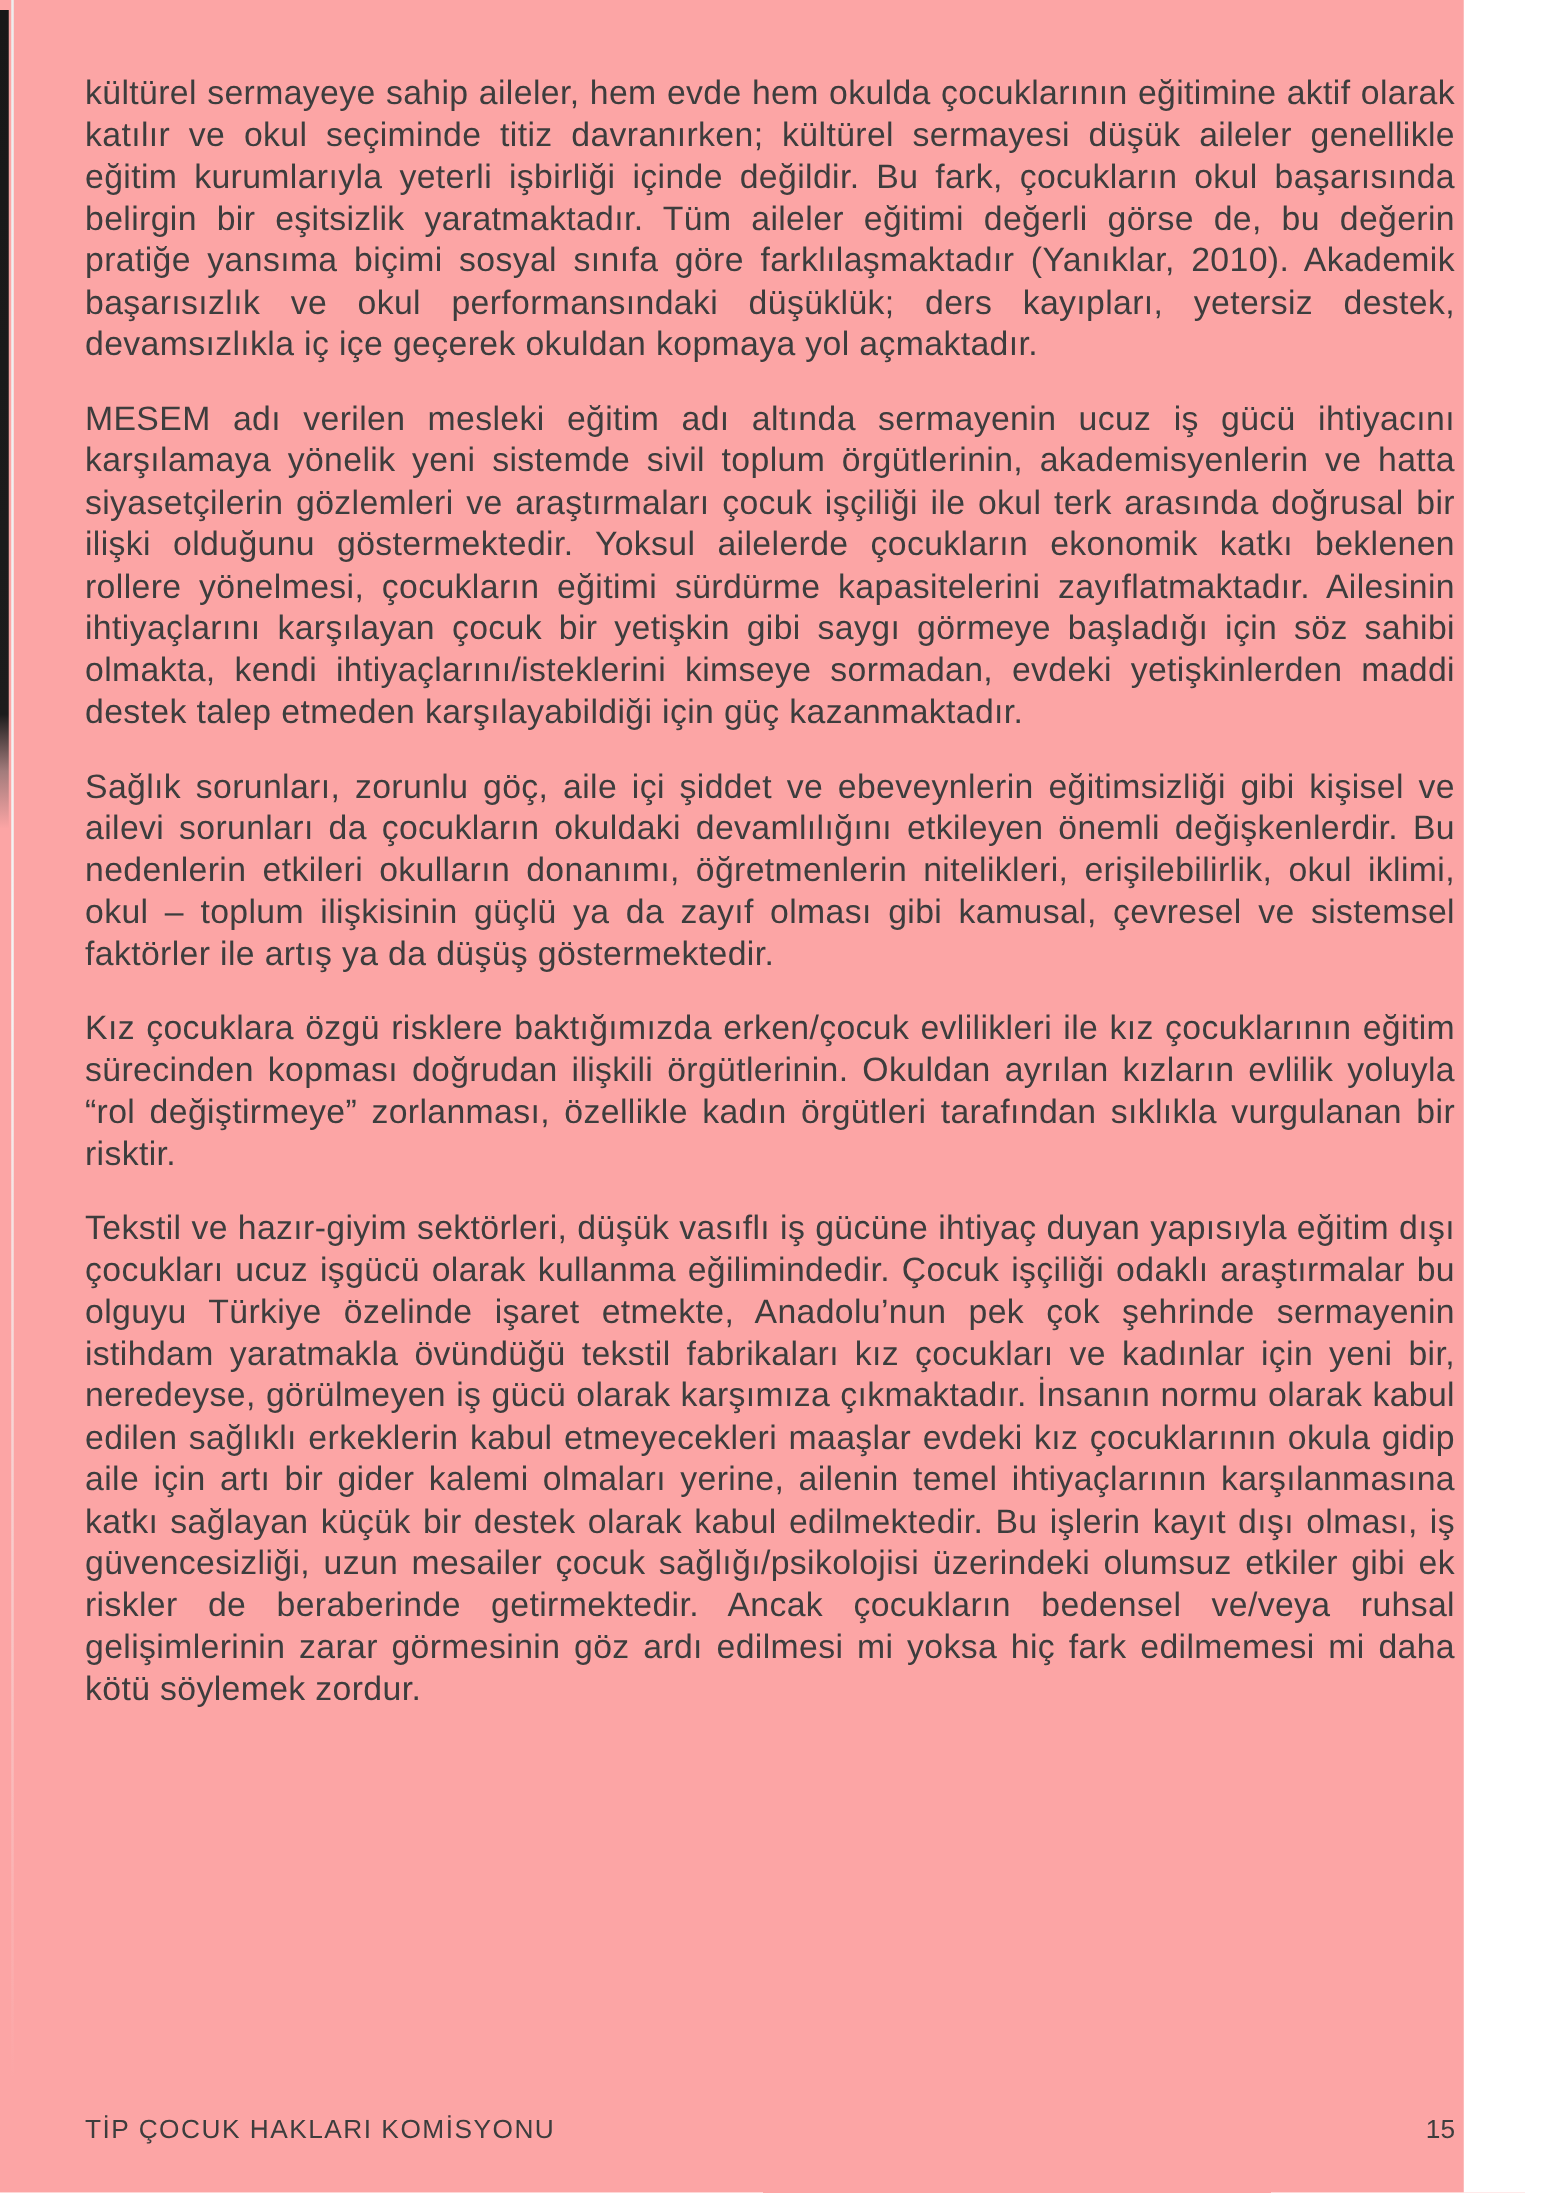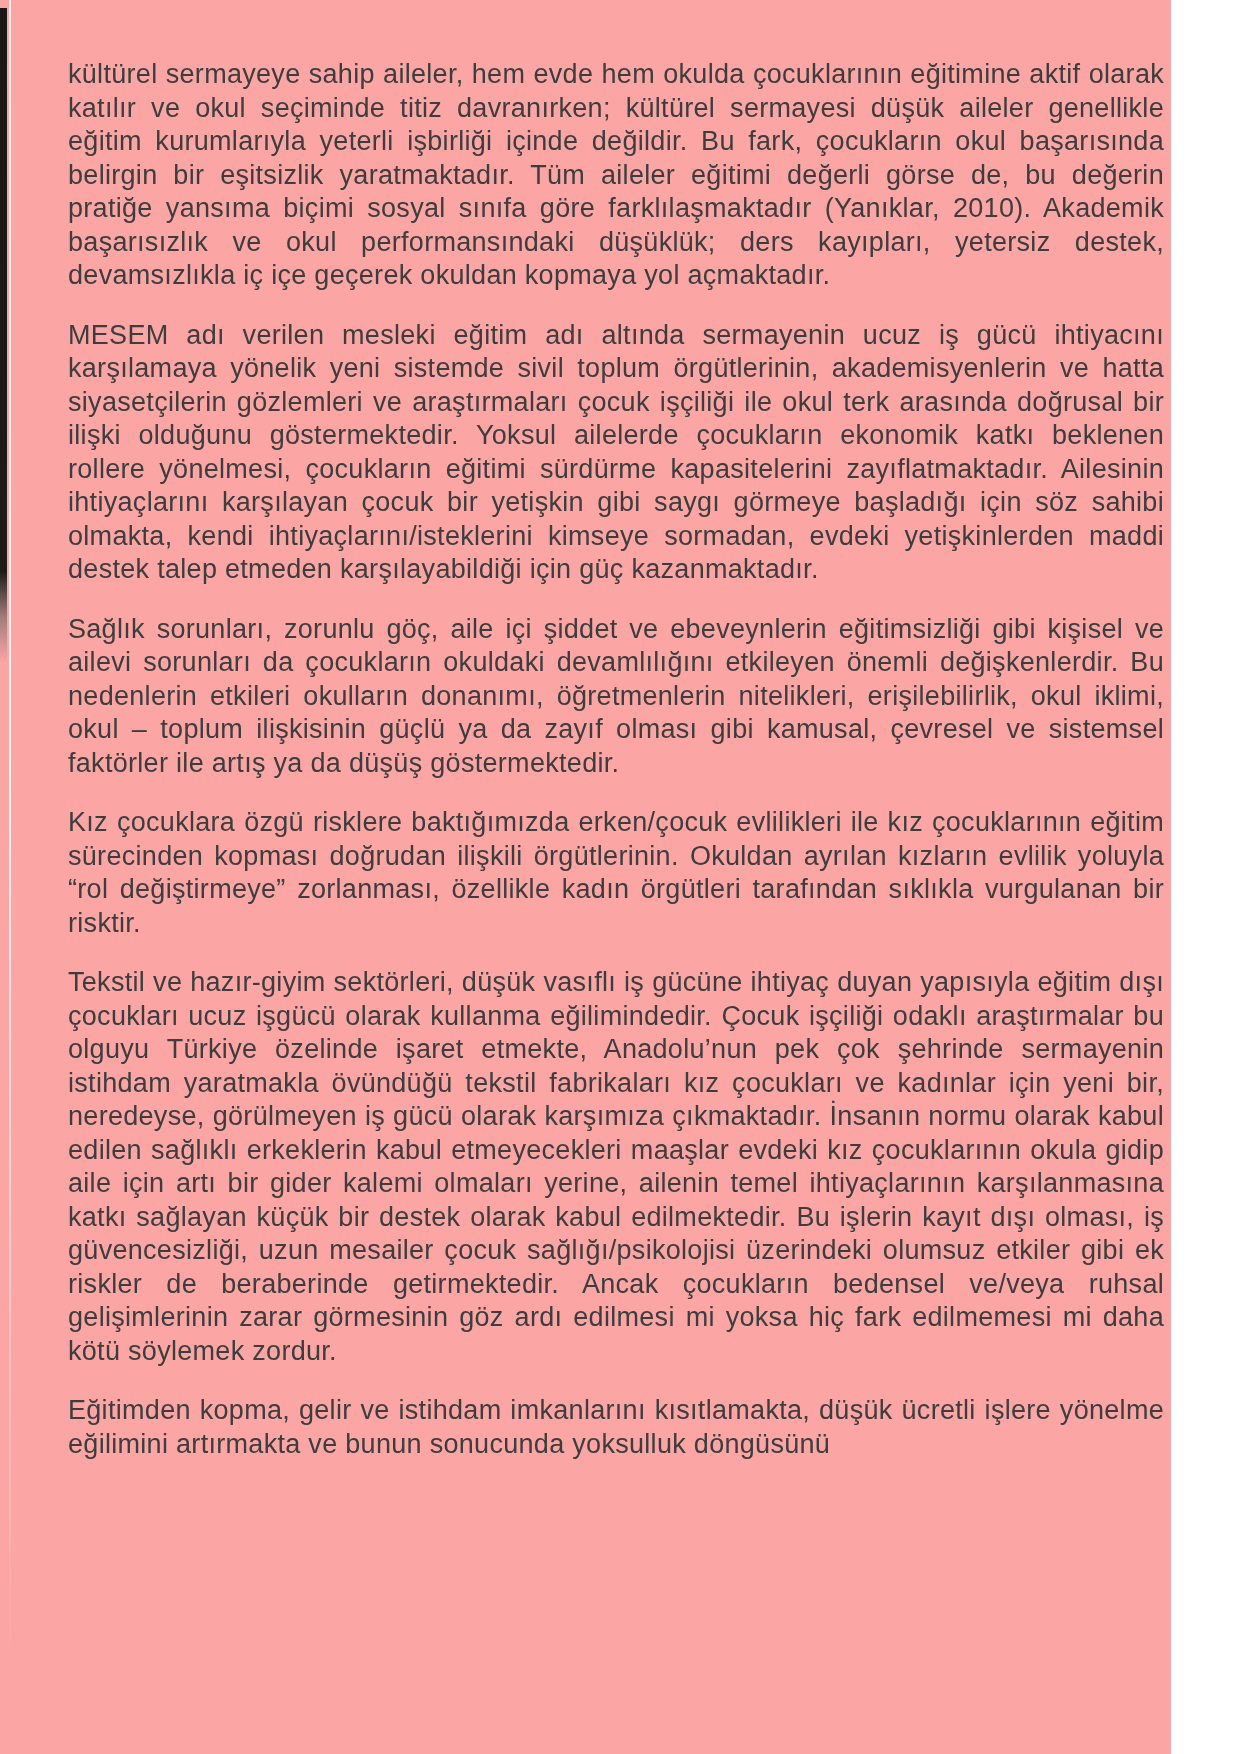--- a/index.html
+++ b/index.html
@@ -81,17 +81,20 @@
 
   <div class="scan-edge"></div>
   <div class="scan-line"></div>
 
   <div class="content">
     <p>kültürel sermayeye sahip aileler, hem evde hem okulda çocuklarının eğitimine aktif olarak katılır ve okul seçiminde titiz davranırken; kültürel sermayesi düşük aileler genellikle eğitim kurumlarıyla yeterli işbirliği içinde değildir. Bu fark, çocukların okul başarısında belirgin bir eşitsizlik yaratmaktadır. Tüm aileler eğitimi değerli görse de, bu değerin pratiğe yansıma biçimi sosyal sınıfa göre farklılaşmaktadır (Yanıklar, 2010). Akademik başarısızlık ve okul performansındaki düşüklük; ders kayıpları, yetersiz destek, devamsızlıkla iç içe geçerek okuldan kopmaya yol açmaktadır.</p>
     <p>MESEM adı verilen mesleki eğitim adı altında sermayenin ucuz iş gücü ihtiyacını karşılamaya yönelik yeni sistemde sivil toplum örgütlerinin, akademisyenlerin ve hatta siyasetçilerin gözlemleri ve araştırmaları çocuk işçiliği ile okul terk arasında doğrusal bir ilişki olduğunu göstermektedir. Yoksul ailelerde çocukların ekonomik katkı beklenen rollere yönelmesi, çocukların eğitimi sürdürme kapasitelerini zayıflatmaktadır. Ailesinin ihtiyaçlarını karşılayan çocuk bir yetişkin gibi saygı görmeye başladığı için söz sahibi olmakta, kendi ihtiyaçlarını/isteklerini kimseye sormadan, evdeki yetişkinlerden maddi destek talep etmeden karşılayabildiği için güç kazanmaktadır.</p>
     <p>Sağlık sorunları, zorunlu göç, aile içi şiddet ve ebeveynlerin eğitimsizliği gibi kişisel ve ailevi sorunları da çocukların okuldaki devamlılığını etkileyen önemli değişkenlerdir. Bu nedenlerin etkileri okulların donanımı, öğretmenlerin nitelikleri, erişilebilirlik, okul iklimi, okul – toplum ilişkisinin güçlü ya da zayıf olması gibi kamusal, çevresel ve sistemsel faktörler ile artış ya da düşüş göstermektedir.</p>
     <p>Kız çocuklara özgü risklere baktığımızda erken/çocuk evlilikleri ile kız çocuklarının eğitim sürecinden kopması doğrudan ilişkili örgütlerinin. Okuldan ayrılan kızların evlilik yoluyla “rol değiştirmeye” zorlanması, özellikle kadın örgütleri tarafından sıklıkla vurgulanan bir risktir.</p>
     <p>Tekstil ve hazır-giyim sektörleri, düşük vasıflı iş gücüne ihtiyaç duyan yapısıyla eğitim dışı çocukları ucuz işgücü olarak kullanma eğilimindedir. Çocuk işçiliği odaklı araştırmalar bu olguyu Türkiye özelinde işaret etmekte, Anadolu’nun pek çok şehrinde sermayenin istihdam yaratmakla övündüğü tekstil fabrikaları kız çocukları ve kadınlar için yeni bir, neredeyse, görülmeyen iş gücü olarak karşımıza çıkmaktadır. İnsanın normu olarak kabul edilen sağlıklı erkeklerin kabul etmeyecekleri maaşlar evdeki kız çocuklarının okula gidip aile için artı bir gider kalemi olmaları yerine, ailenin temel ihtiyaçlarının karşılanmasına katkı sağlayan küçük bir destek olarak kabul edilmektedir. Bu işlerin kayıt dışı olması, iş güvencesizliği, uzun mesailer çocuk sağlığı/psikolojisi üzerindeki olumsuz etkiler gibi ek riskler de beraberinde getirmektedir. Ancak çocukların bedensel ve/veya ruhsal gelişimlerinin zarar görmesinin göz ardı edilmesi mi yoksa hiç fark edilmemesi mi daha kötü söylemek zordur.</p>
-    <p>Eğitimden kopma, gelir ve istihdam imkanlarını kısıtlamakta, düşük ücretli işlere yönelme eğilimini artırmakta ve bunun sonucunda yoksulluk döngüsünü</p>
   </div>
 
+  <div class="footer">
+    <span class="org">TİP ÇOCUK HAKLARI KOMİSYONU</span>
+    <span class="pagenum">15</span>
+  </div>
 
 </div>
 
 </body></html>

